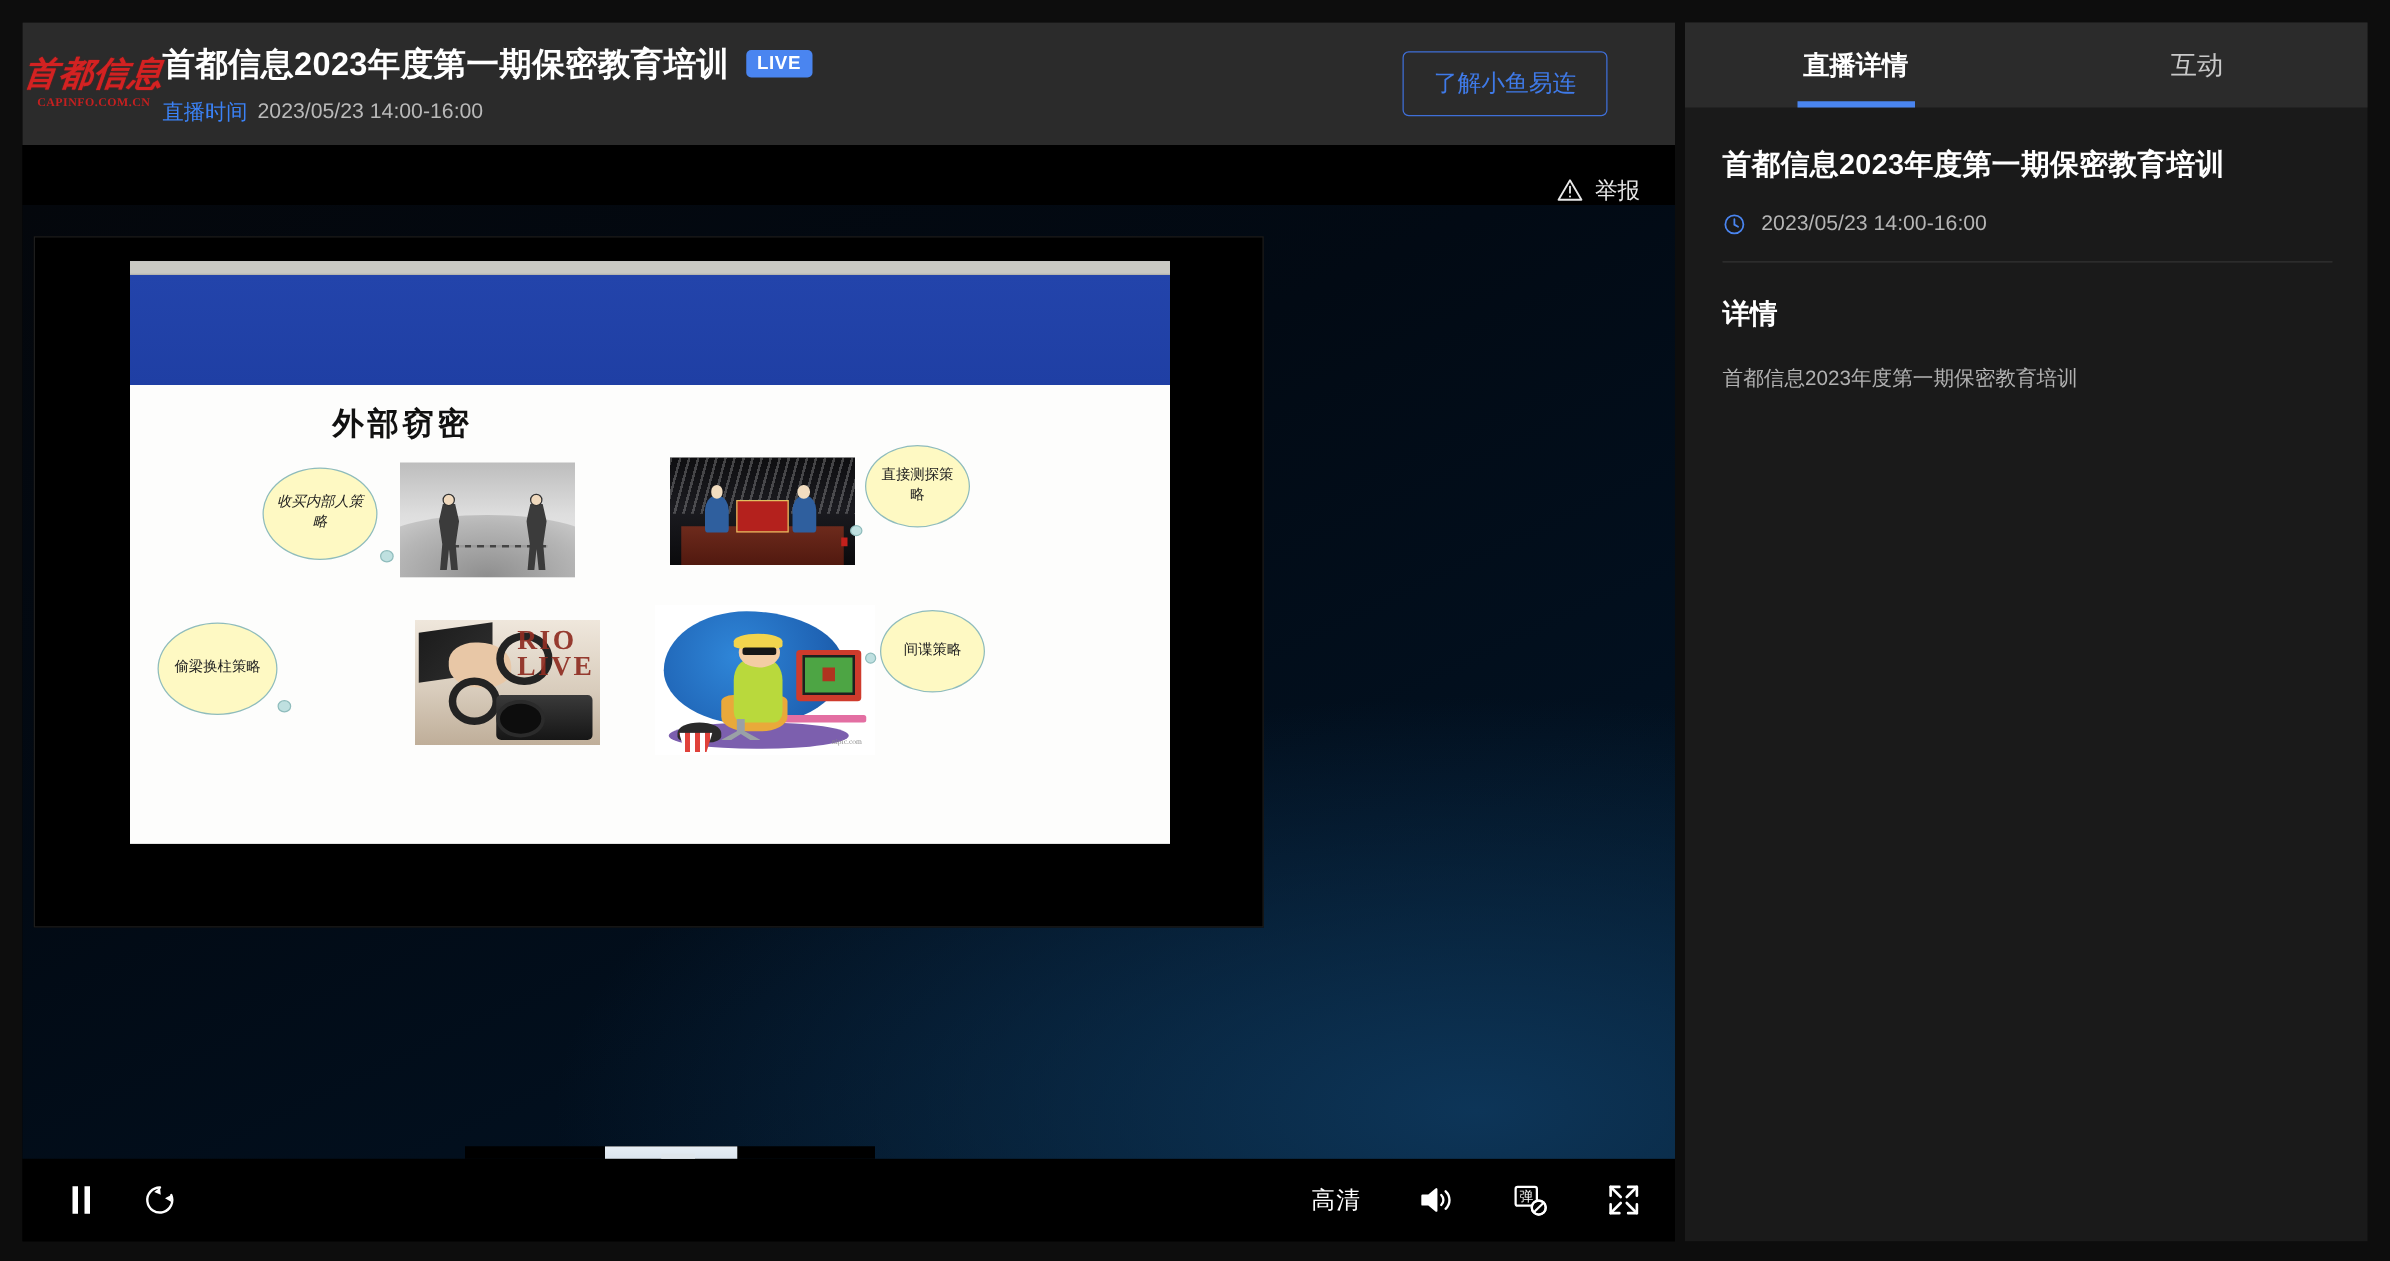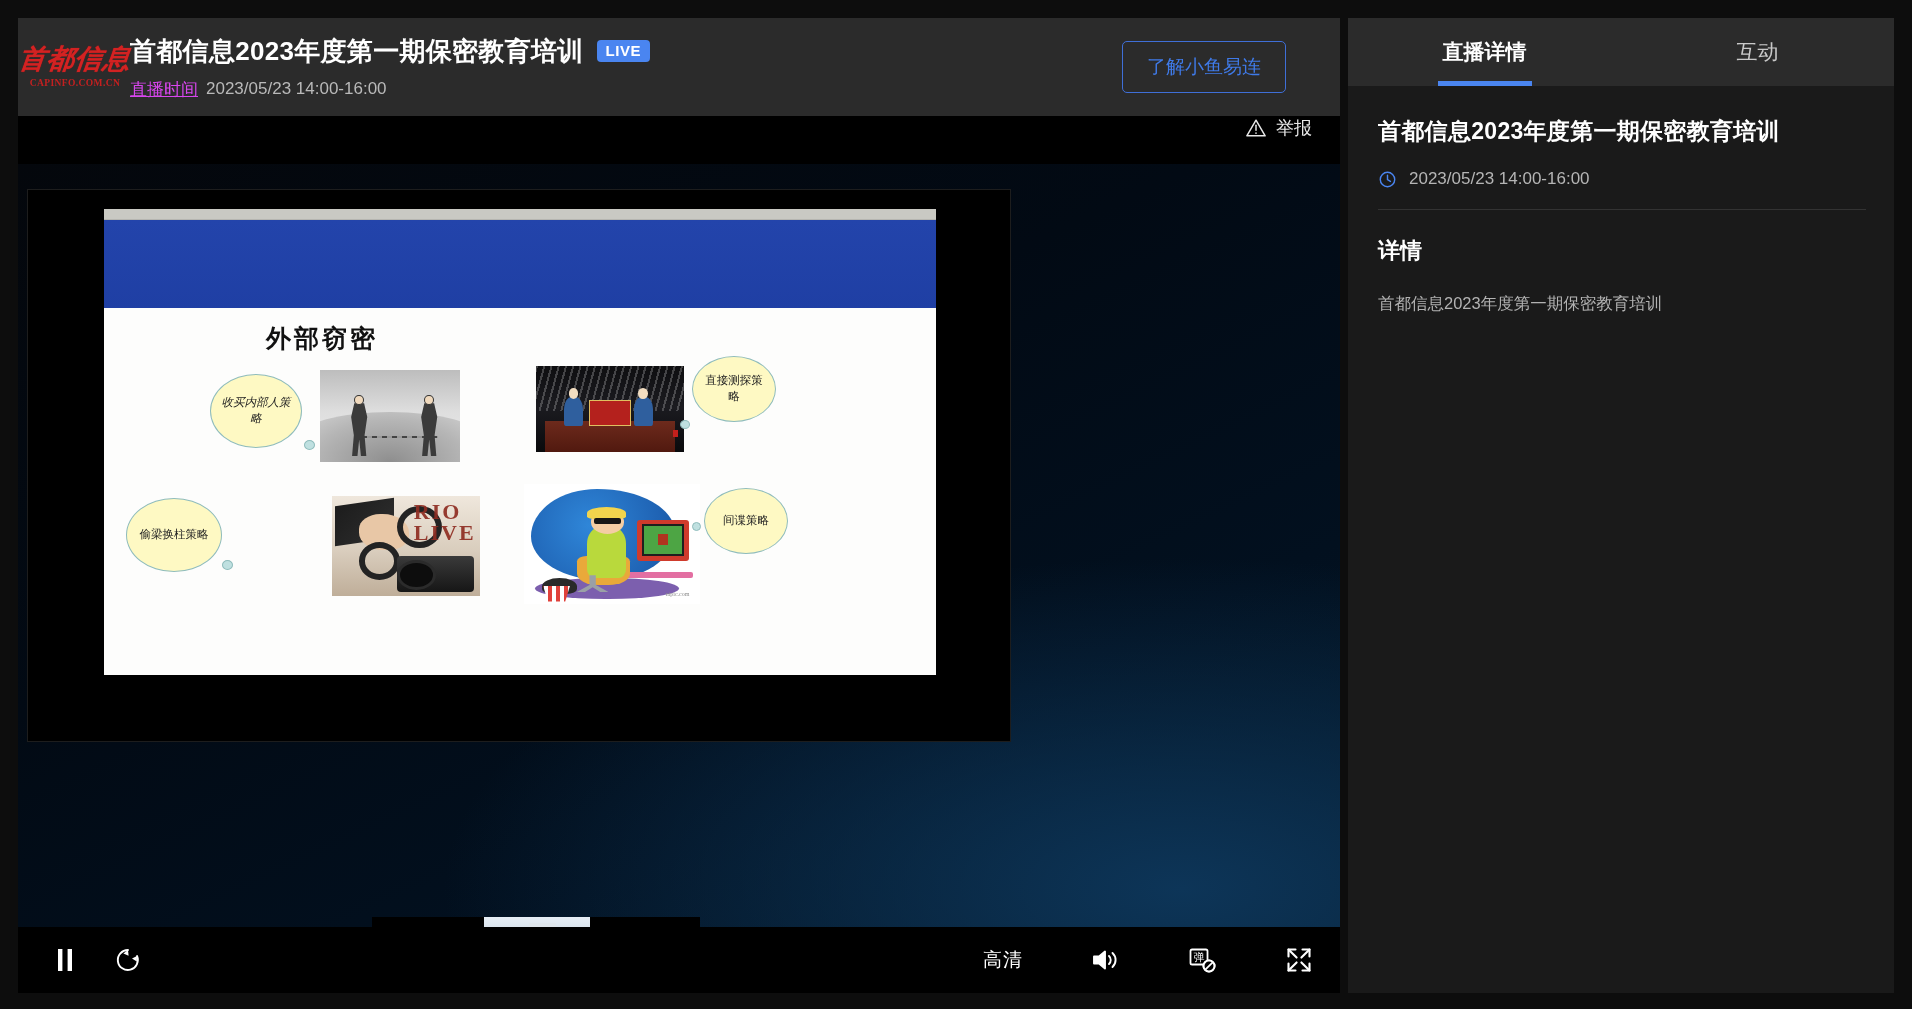--- a/index.html
+++ b/index.html
@@ -100,21 +100,21 @@
     padding: 3px 9px 4px;
     line-height: 1;
   }
   #subtitle-row {
     display: flex;
     align-items: center;
     gap: 8px;
     color: #a8a8a8;
     font-size: 17px;
   }
-  #subtitle-label { color: #d946ef; text-decoration: underline; }
+  #subtitle-label { color: #3b82f6; }
   #subtitle-time { color: #b9b9b9; }
 
   #header-cta {
     flex: 0 0 auto;
     border: 1px solid #3f6fd8;
     color: #3f7ae8;
     background: transparent;
     font-size: 19px;
     border-radius: 5px;
     padding: 12px 24px;
@@ -122,21 +122,21 @@
     font-family: inherit;
     white-space: nowrap;
     margin-right: 34px;
   }
 
   
   #report-strip {
     flex: 0 0 48px;
     background: #000;
     display: flex;
-    align-items: flex-start;
+    align-items: flex-end;
     justify-content: flex-end;
     padding-right: 28px;
   }
   #report-button {
     display: flex;
     align-items: center;
     gap: 9px;
     color: #e8e8e8;
     font-size: 18px;
     cursor: pointer;
@@ -433,21 +433,21 @@
     border: none;
     color: #ffffff;
     cursor: pointer;
     display: flex;
     align-items: center;
     justify-content: center;
     font-family: inherit;
   }
   #ctrl-left { display: flex; align-items: center; gap: 38px; }
   #ctrl-spacer { flex: 1 1 auto; }
-  #ctrl-right { display: flex; align-items: center; gap: 67px; }
+  #ctrl-right { display: flex; align-items: center; gap: 45px; }
   #quality-button {
     font-size: 19px; color: #ffffff; letter-spacing: 1px;
   }
   .ctrl svg { display: block; }
 
   
   #sidebar {
     position: absolute;
     left: 1348px; top: 18px;
     width: 546px; height: 975px;

